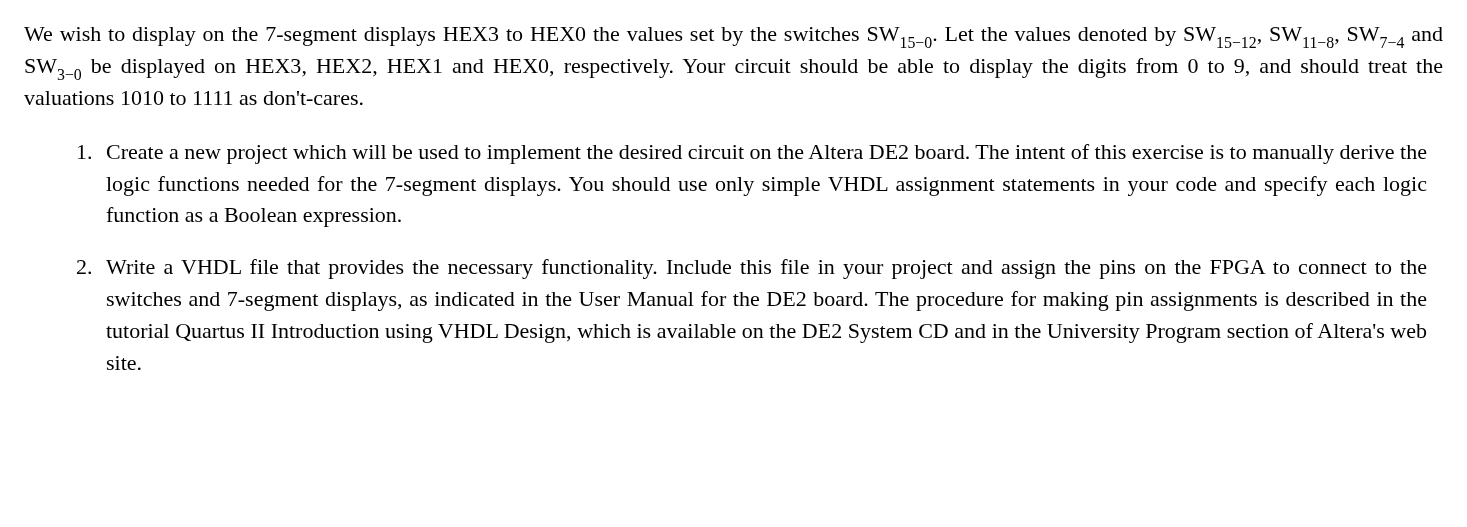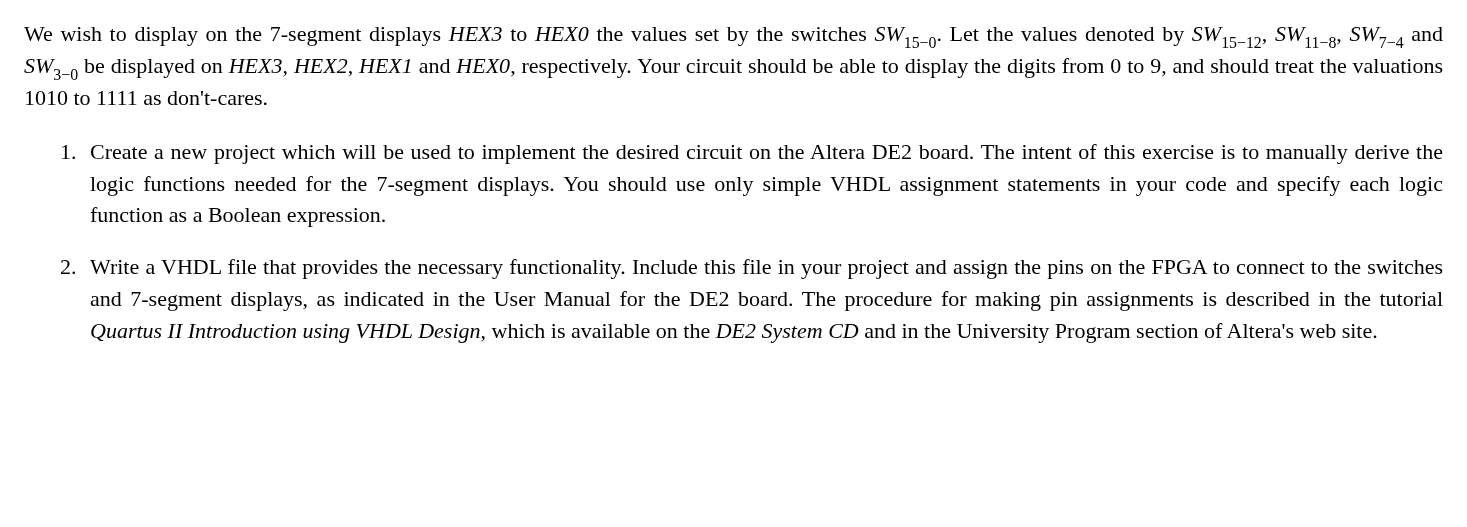--- a/index.html
+++ b/index.html
@@ -11,27 +11,27 @@
       margin: 0;
       padding: 18px 24px;
       max-width: 1467px;
       text-align: justify;
     }
     .intro {
       margin-bottom: 22px;
     }
     ol {
       padding-left: 58px;
-      margin: 0;
+      margin: 16px;
     }
     ol li {
       margin-bottom: 20px;
       padding-left: 8px;
     }
-    .ital { font-style: italic; }
+    .ital { }
     .sub {
       font-size: 0.72em;
       vertical-align: sub;
       line-height: 0;
       position: relative;
       top: 0.1em;
     }
   </style>
 </head>
 <body>

